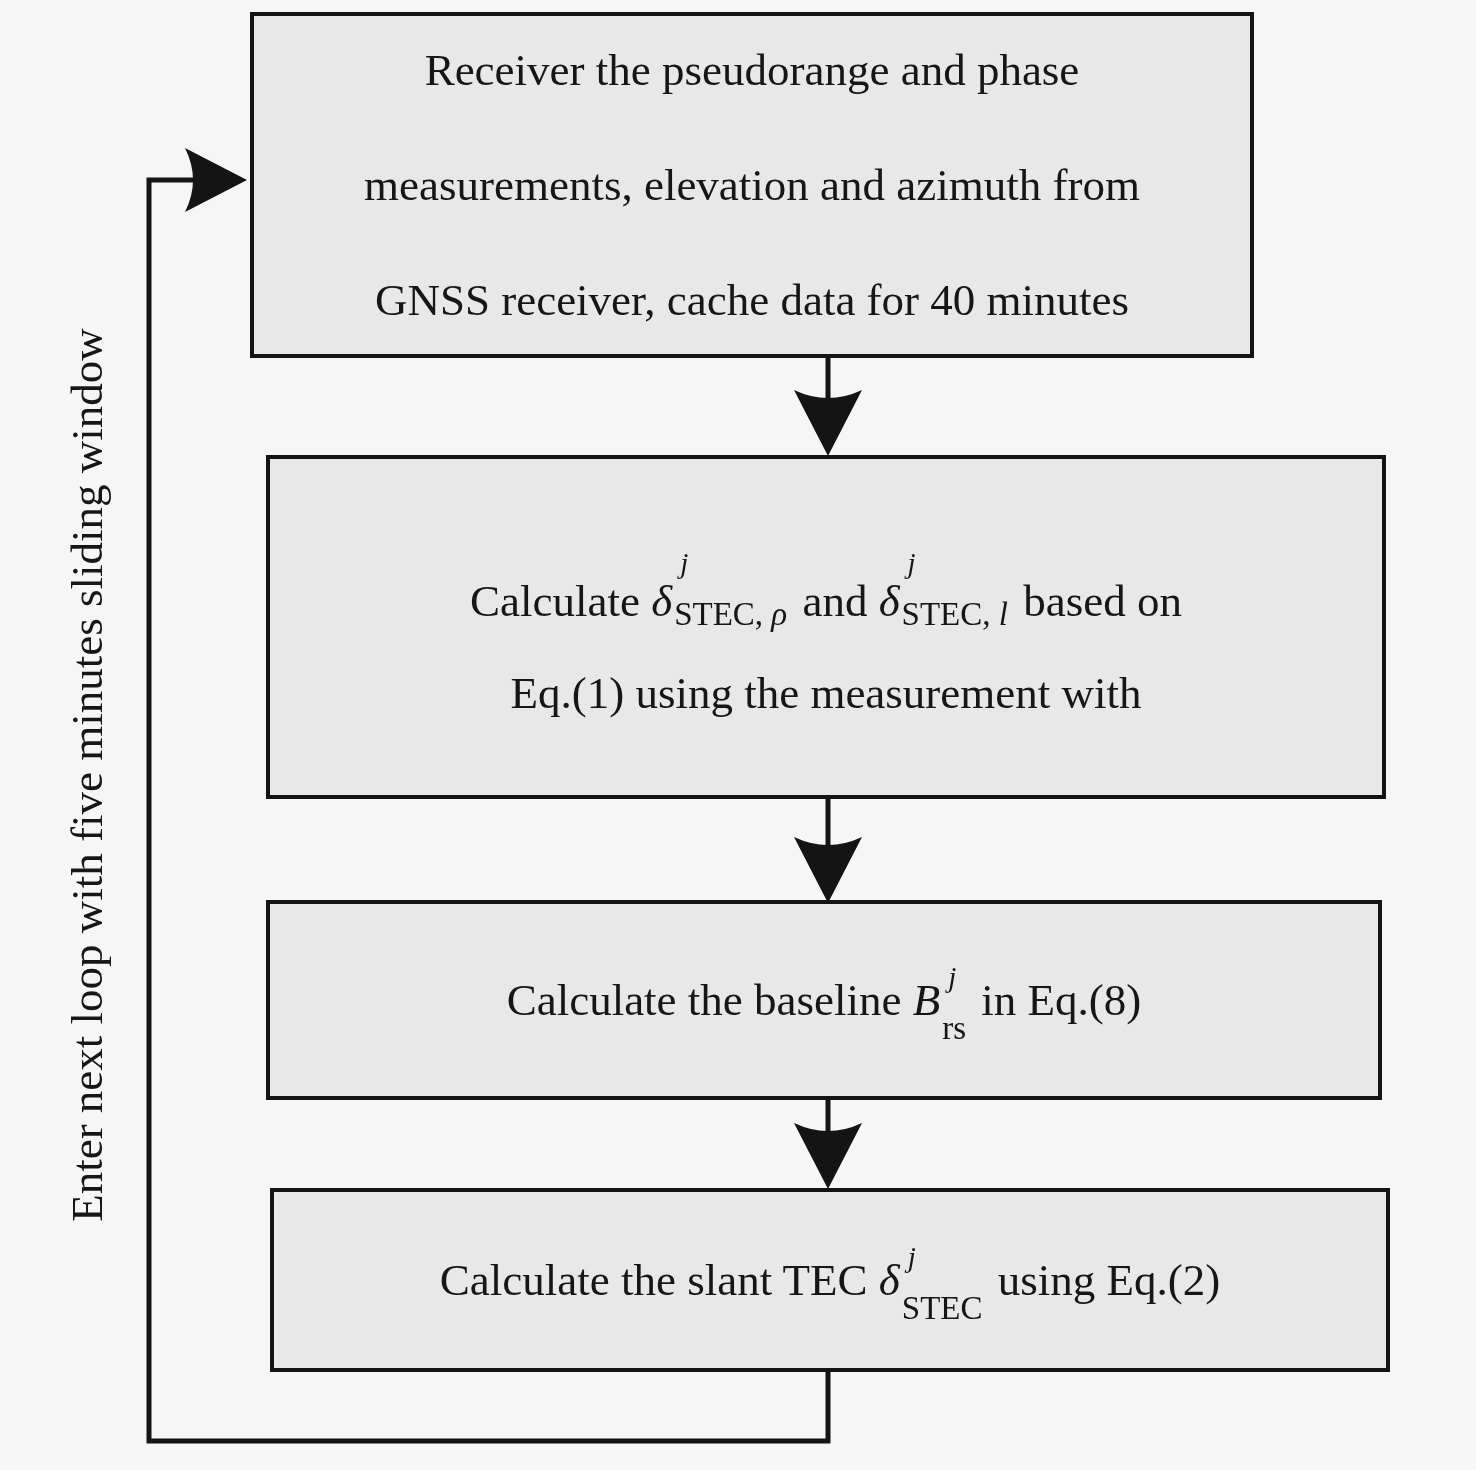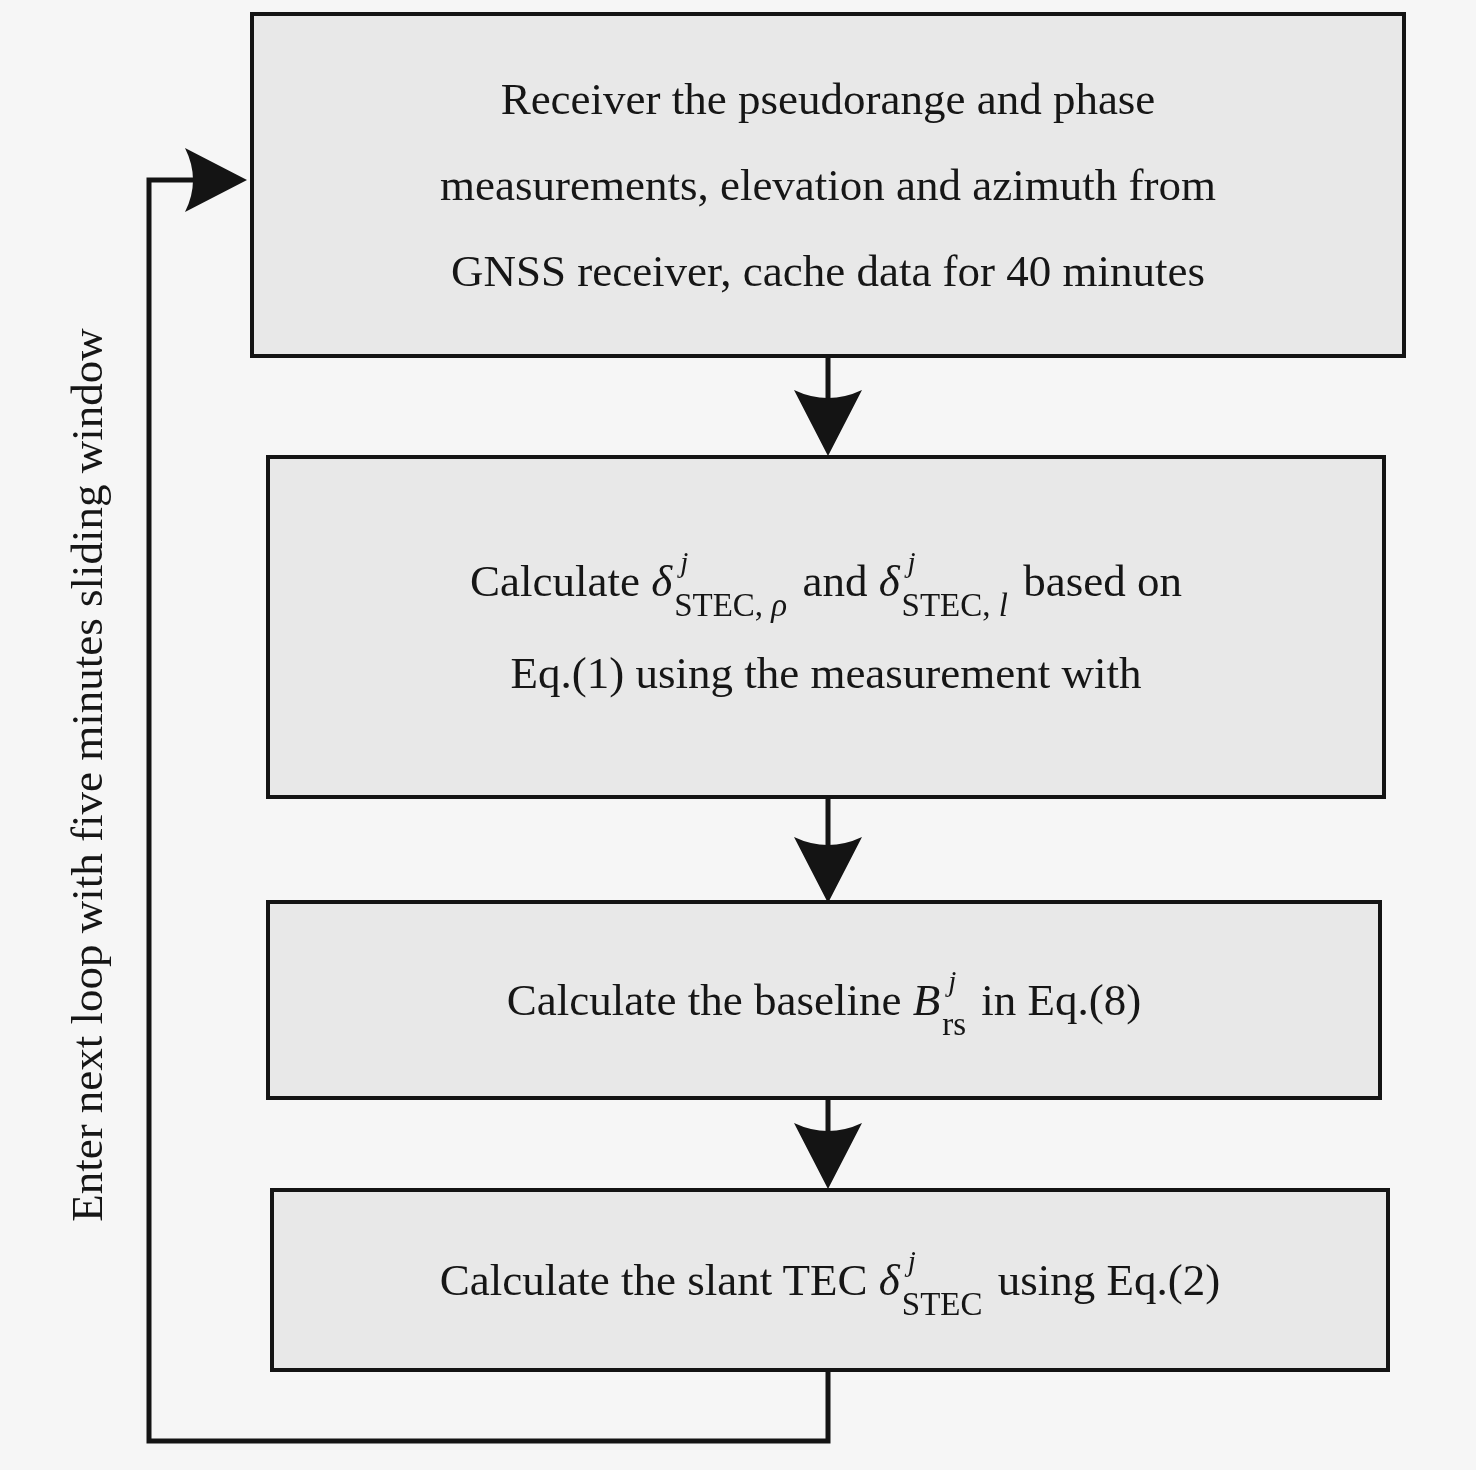--- a/index.html
+++ b/index.html
@@ -23,38 +23,38 @@
   .box{
     position:absolute;
     box-sizing:border-box;
     background:var(--box-fill);
     border:4px solid var(--line);
     display:flex;flex-direction:column;
     justify-content:center;align-items:center;
     font-size:45px;
     text-align:center;
   }
-  .box1{left:250px;top:12px;width:1156px;height:346px;}
+  .box1{left:250px;top:12px;width:1004px;height:346px;gap:29px;}
   .box2{left:266px;top:455px;width:1120px;height:344px;}
   .box3{left:266px;top:900px;width:1116px;height:200px;}
   .box4{left:270px;top:1188px;width:1120px;height:184px;}
   .fline{
     height:86px;display:flex;align-items:center;justify-content:center;
     white-space:pre;
   }
-  .box2 .fline{height:92px;}
+  .box2 .fline{height:92px;align-items:flex-end;}
   .var{font-style:italic;}
   
   .ss{
     display:inline-flex;flex-direction:column;align-items:flex-start;
     vertical-align:text-top;position:relative;top:4px;
     line-height:1;margin-left:2px;margin-right:4px;
   }
   .ss .sup{font-size:29px;font-style:italic;transform:translateX(6px);}
-  .ss .sub{font-size:33px;margin-top:12px;white-space:pre;}
+  .ss .sub{font-size:33px;margin-top:20px;white-space:pre;}
   .vlabel{
     position:absolute;
     left:-513px;top:743px;width:1200px;height:64px;
     transform:rotate(-90deg);
     display:flex;align-items:center;justify-content:center;
     font-size:45px;white-space:nowrap;
   }
 </style>
 </head>
 <body>

